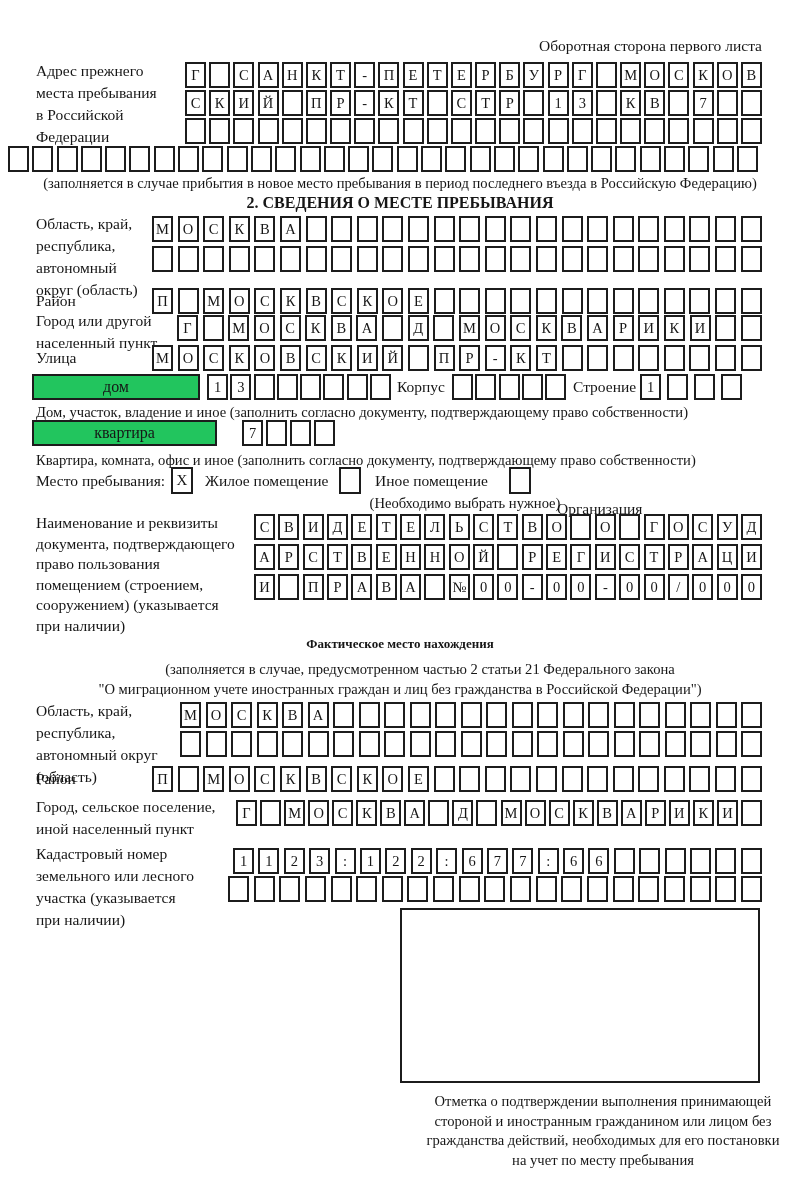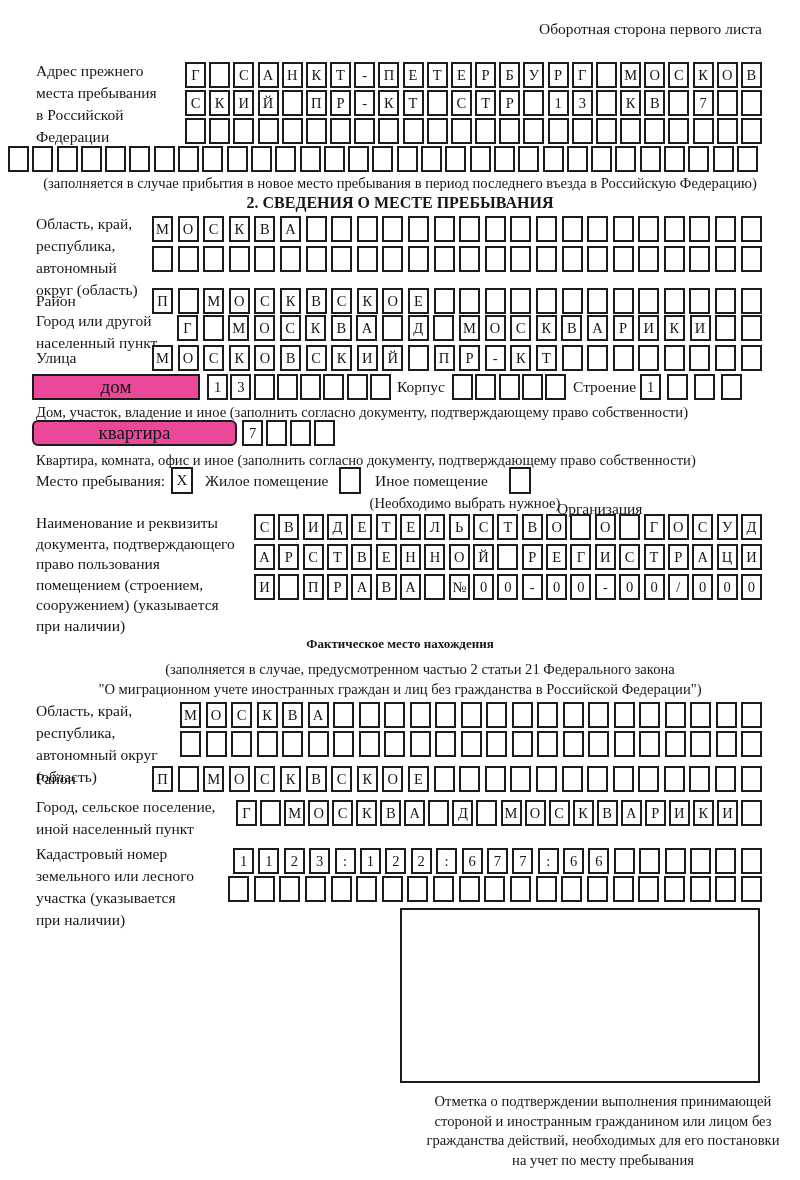--- a/index.html
+++ b/index.html
@@ -13,40 +13,40 @@
   .label span{display:block;}
   .inline-label{font-size:15.5px;line-height:26px;white-space:nowrap;}
   .boxrow{display:flex;justify-content:space-between;height:26px;}
   .cell{
     box-sizing:border-box;flex:none;width:21px;height:26px;
     border:2px solid #1c1c1c;background:#fff;
     font-size:14.5px;line-height:22px;text-align:center;overflow:hidden;
   }
   .bigbox{
     box-sizing:border-box;border:2px solid #1c1c1c;height:26px;
-    font-size:19px;line-height:22px;text-align:center;background:#ec4899;
+    font-size:16px;line-height:22px;text-align:center;background:#22c55e;
   }
   .checkbox{
     box-sizing:border-box;width:22px;height:27px;border:2px solid #1c1c1c;
     font-size:15px;line-height:23px;text-align:center;background:#fff;
   }
   .caption{font-size:14.6px;line-height:19px;text-align:center;}
   .caption-left{font-size:14.6px;line-height:19px;text-align:right;white-space:nowrap;}
   .title{font-size:16px;font-weight:bold;text-align:center;white-space:nowrap;}
   .note-right{font-size:15.5px;white-space:nowrap;}
   .stampbox{box-sizing:border-box;border:2px solid #1c1c1c;background:#fff;}
   .stamp-caption{font-size:14.6px;line-height:19.5px;text-align:center;}
   .stamp-caption span{display:block;}
 </style>
 </head>
 <body>
 
 <div class="page">
 
-  <div class="abs note-right" style="right:38px;top:20px;">Оборотная сторона первого листа</div>
+  <div class="abs note-right" style="right:38px;top:37px;">Оборотная сторона первого листа</div>
 
   <div class="abs label" style="left:36px;top:60px;width:150px;">
     <span>Адрес прежнего</span>
     <span>места пребывания</span>
     <span>в Российской</span>
     <span>Федерации</span>
   </div>
   <div class="abs boxrow" style="left:185px;top:62px;width:577px;">
       <span class="cell">Г</span>
       <span class="cell"></span>
@@ -332,21 +332,21 @@
     </div>
   <div class="abs inline-label" style="left:573px;top:374px;">Строение</div>
   <div class="abs boxrow" style="left:640px;top:374px;width:102px;">
       <span class="cell">1</span>
       <span class="cell"></span>
       <span class="cell"></span>
       <span class="cell"></span>
     </div>
   <div class="abs caption-left" style="left:36px;top:403px;">Дом, участок, владение и иное (заполнить согласно документу, подтверждающему право собственности)</div>
 
-  <div class="abs bigbox" style="left:32px;top:420px;width:205px;border-radius:6px;">квартира</div>
+  <div class="abs bigbox" style="left:32px;top:420px;width:185px;">квартира</div>
   <div class="abs boxrow" style="left:242px;top:420px;width:93px;">
       <span class="cell">7</span>
       <span class="cell"></span>
       <span class="cell"></span>
       <span class="cell"></span>
     </div>
   <div class="abs caption-left" style="left:36px;top:451px;">Квартира, комната, офис и иное (заполнить согласно документу, подтверждающему право собственности)</div>
 
   <div class="abs inline-label" style="left:36px;top:468px;">Место пребывания:</div>
   <div class="abs checkbox" style="left:171px;top:467px;">X</div>

